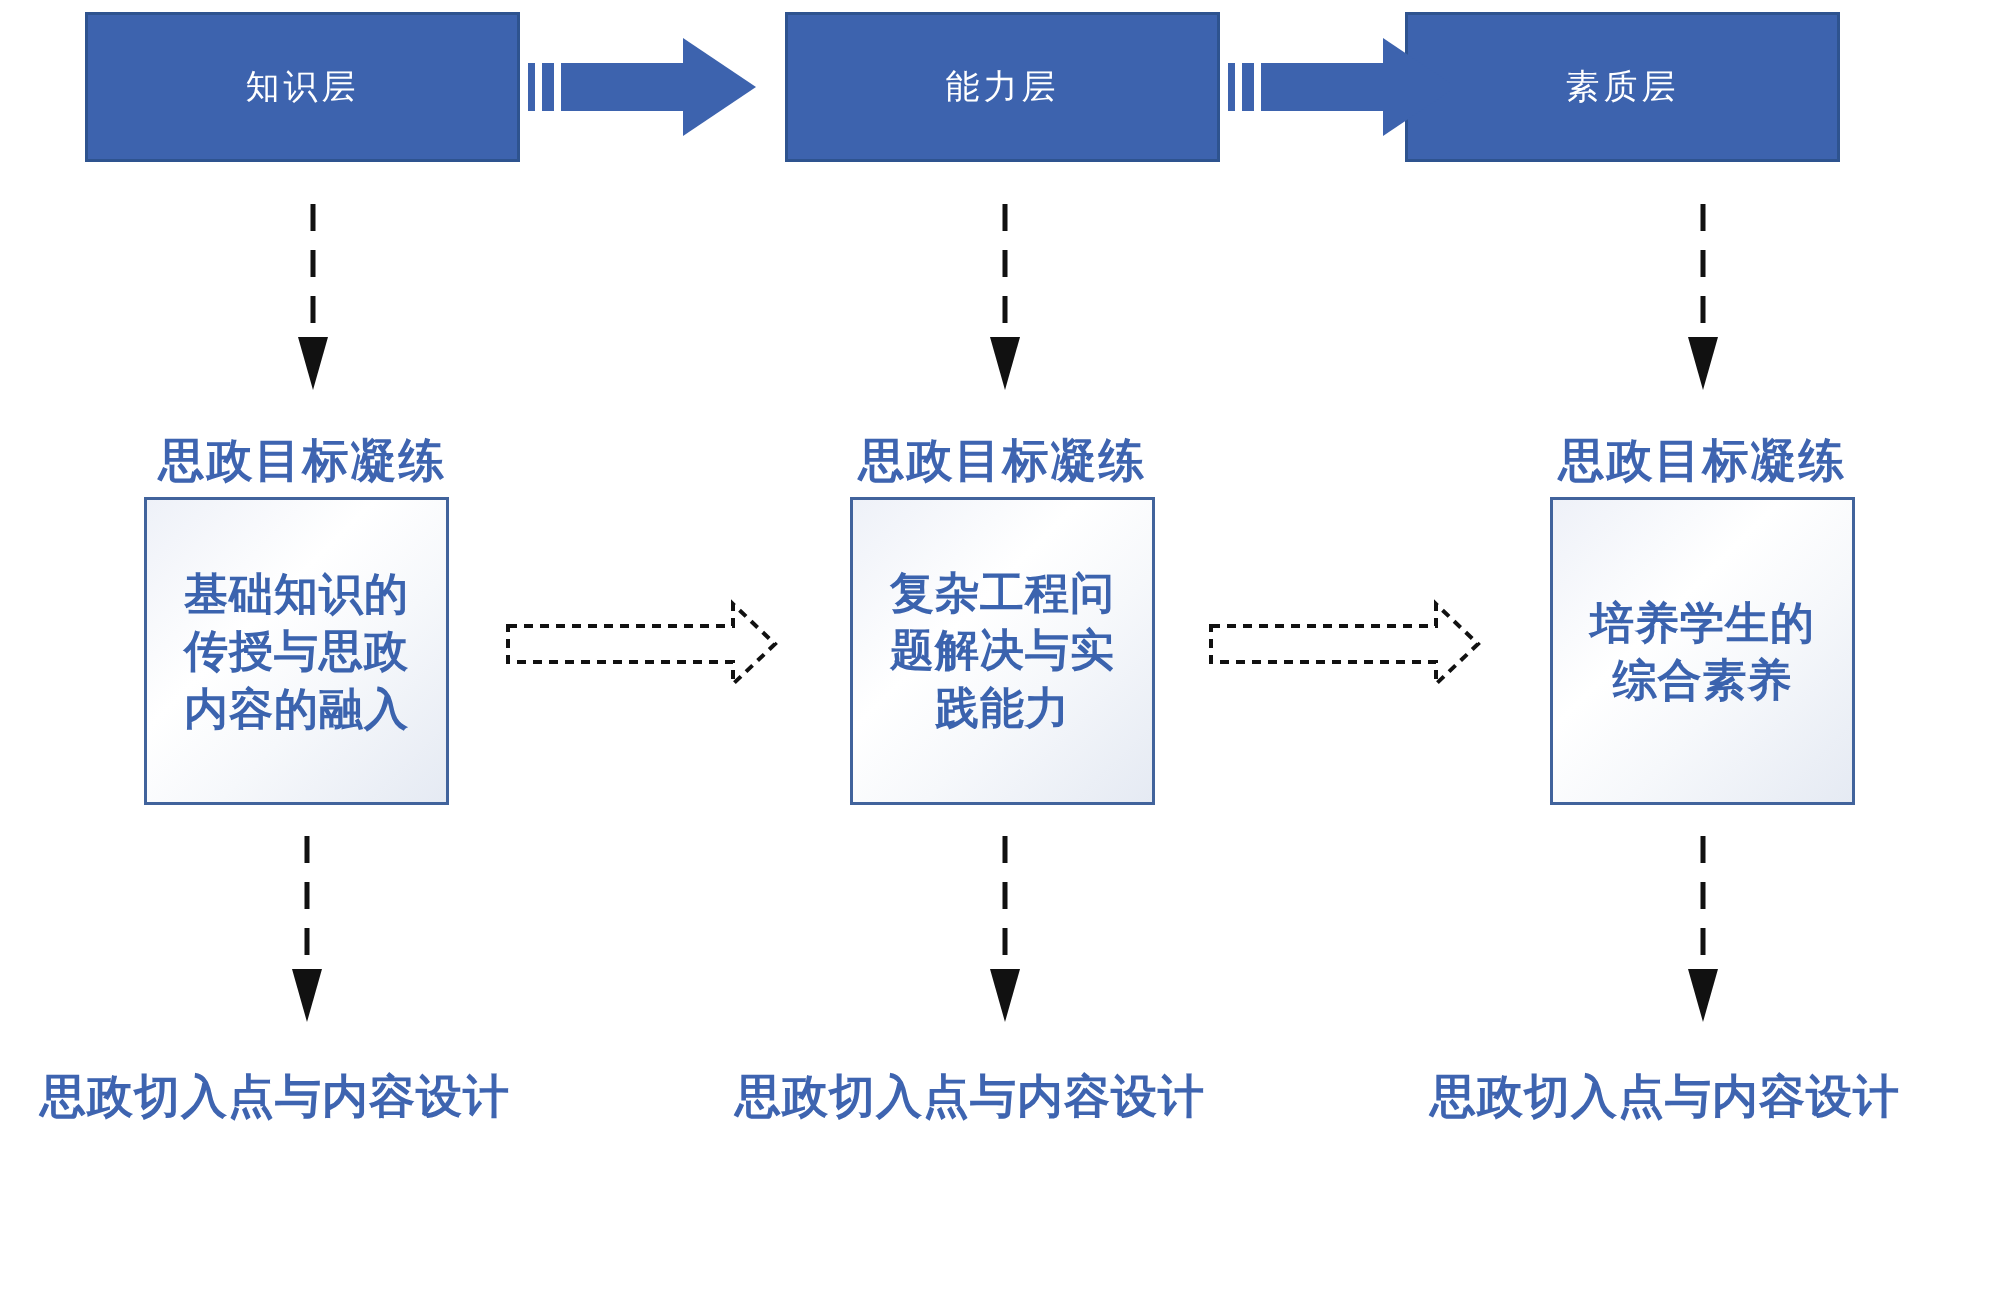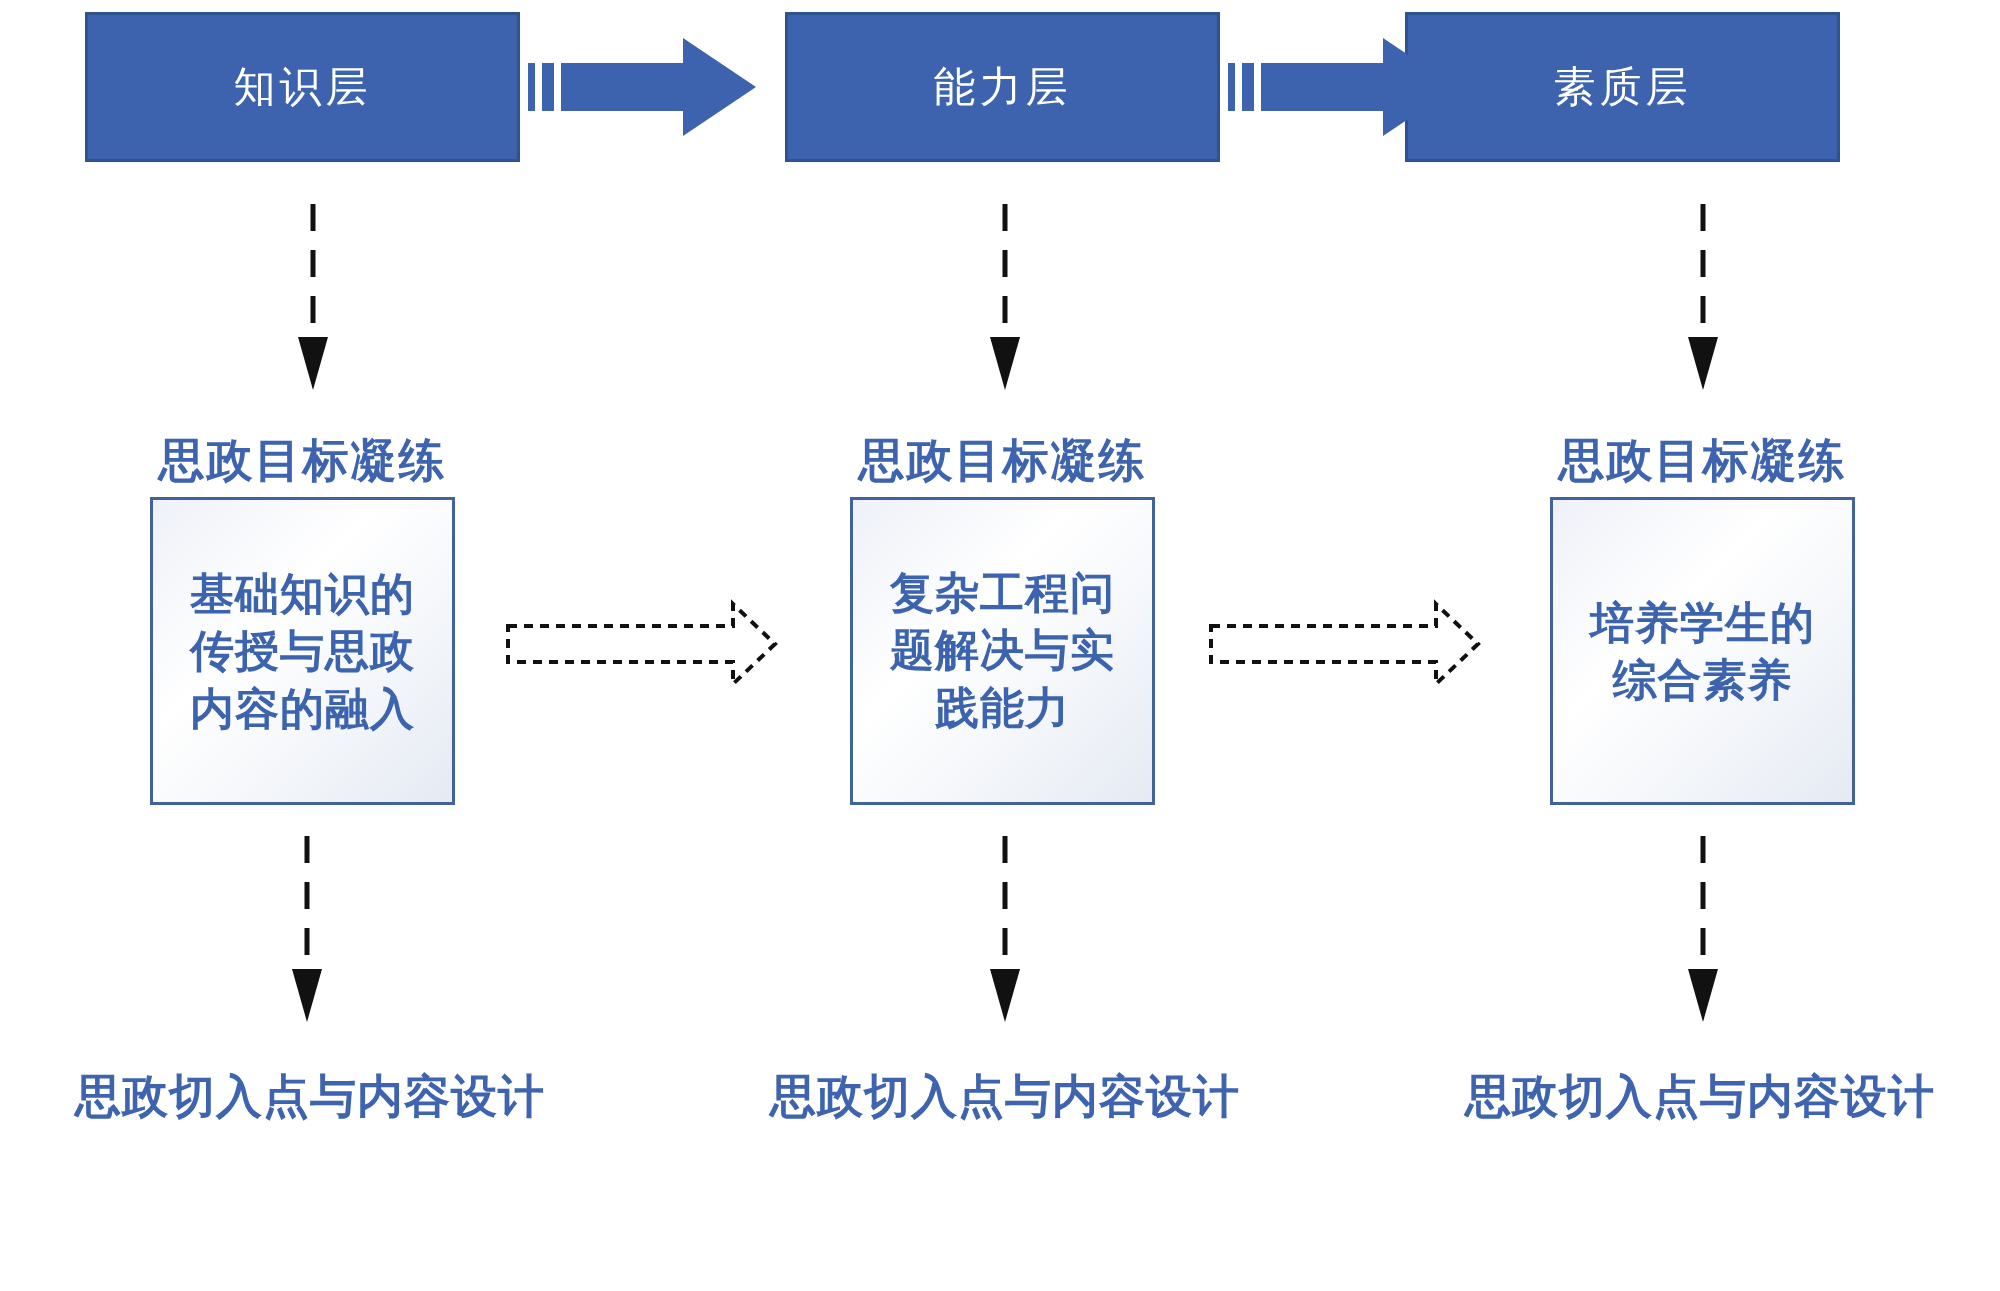--- a/index.html
+++ b/index.html
@@ -22,21 +22,21 @@
     top: 12px;
     width: 435px;
     height: 150px;
     box-sizing: border-box;
     background: var(--layer-fill, #3d63ae);
     border: 3px solid var(--layer-border, #2e538f);
     color: #ffffff;
     display: flex;
     align-items: center;
     justify-content: center;
-    font-size: 42px;
+    font-size: 34px;
     letter-spacing: 4px;
   }
   .layer-box.c1 { left: 85px; }
   .layer-box.c2 { left: 785px; font-family: Liberation Mono, monospace; }
   .layer-box.c3 { left: 1405px; }
 
   
   .striped-arrow {
     position: absolute;
     top: 32px;
@@ -72,21 +72,21 @@
     margin-top: 28px;
   }
   .goal-label.c1 { left: 85px; }
   .goal-label.c2 { left: 785px; }
   .goal-label.c3 { left: 1485px; }
 
   .design-label {
     position: absolute;
     top: 1066px;
     width: 540px;
-    text-align: center;
+    text-align: left;
     font-size: 46px;
     font-weight: bold;
     color: var(--label-blue, #3e64b0);
     letter-spacing: 1px;
   }
   .design-label.c1 { left: 40px; }
   .design-label.c2 { left: 735px; }
   .design-label.c3 { left: 1430px; }
 
   
@@ -95,21 +95,21 @@
     top: 497px;
     width: 305px;
     height: 308px;
     box-sizing: border-box;
     border: 3px solid var(--content-border, #41639c);
     background: linear-gradient(135deg, #eef1f8 0%, #ffffff 38%, #f6f8fb 62%, #e5eaf3 100%);
     display: flex;
     align-items: center;
     justify-content: center;
   }
-  .content-box.c1 { left: 150px; }
+  .content-box.c1 { left: 144px; }
   .content-box.c2 { left: 850px; font-family: Liberation Serif, serif; }
   .content-box.c3 { left: 1550px; }
   .content-text {
     width: 228px;
     text-align: center;
     font-size: 44px;
     font-weight: bold;
     line-height: 1.3;
     color: var(--content-blue, #3b63ae);
     letter-spacing: 1px;

